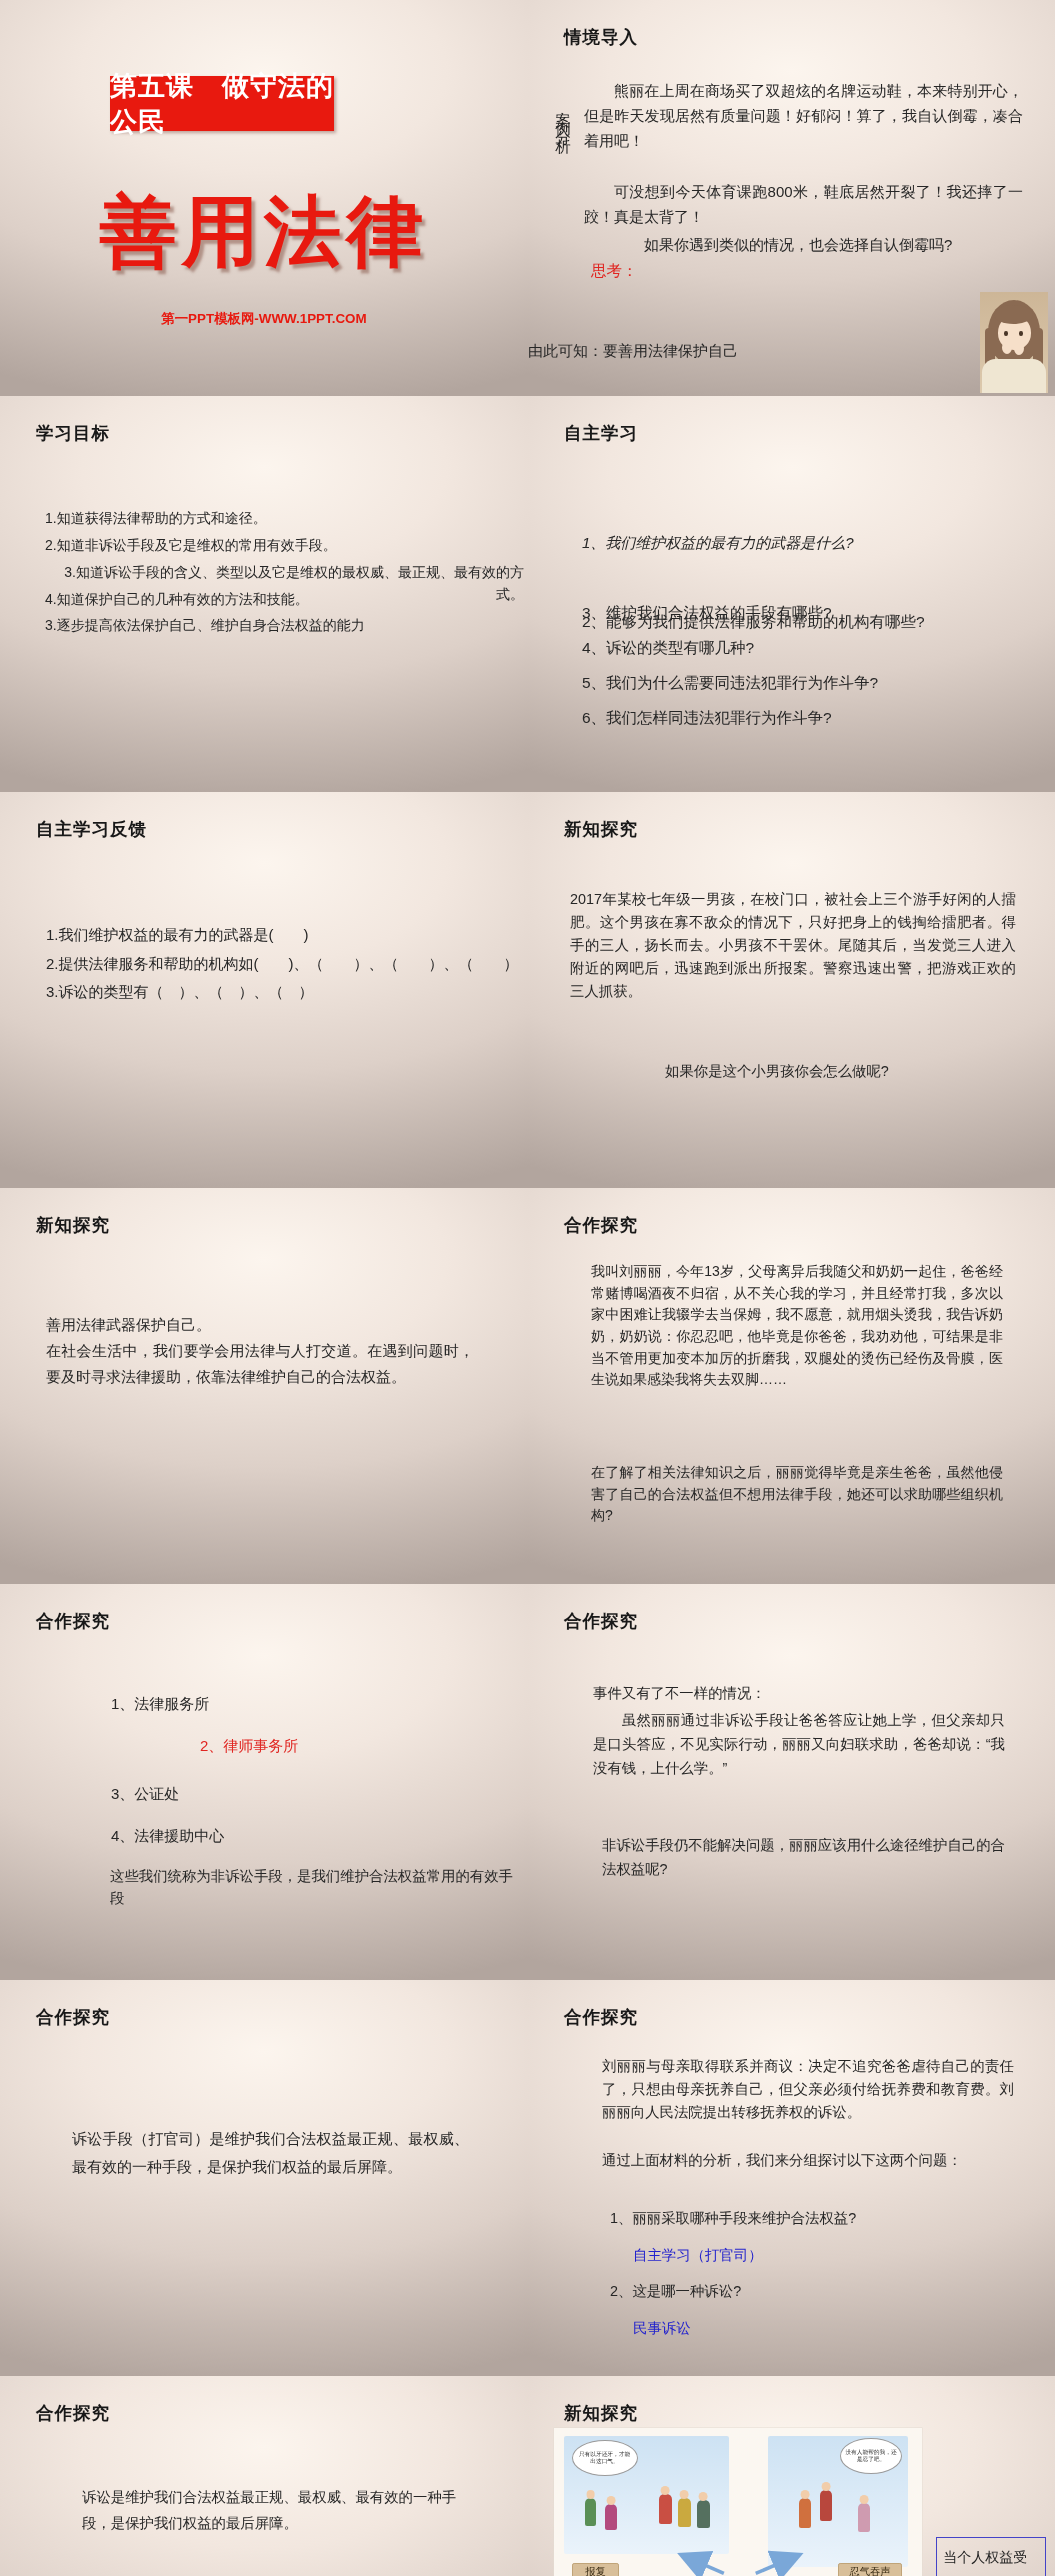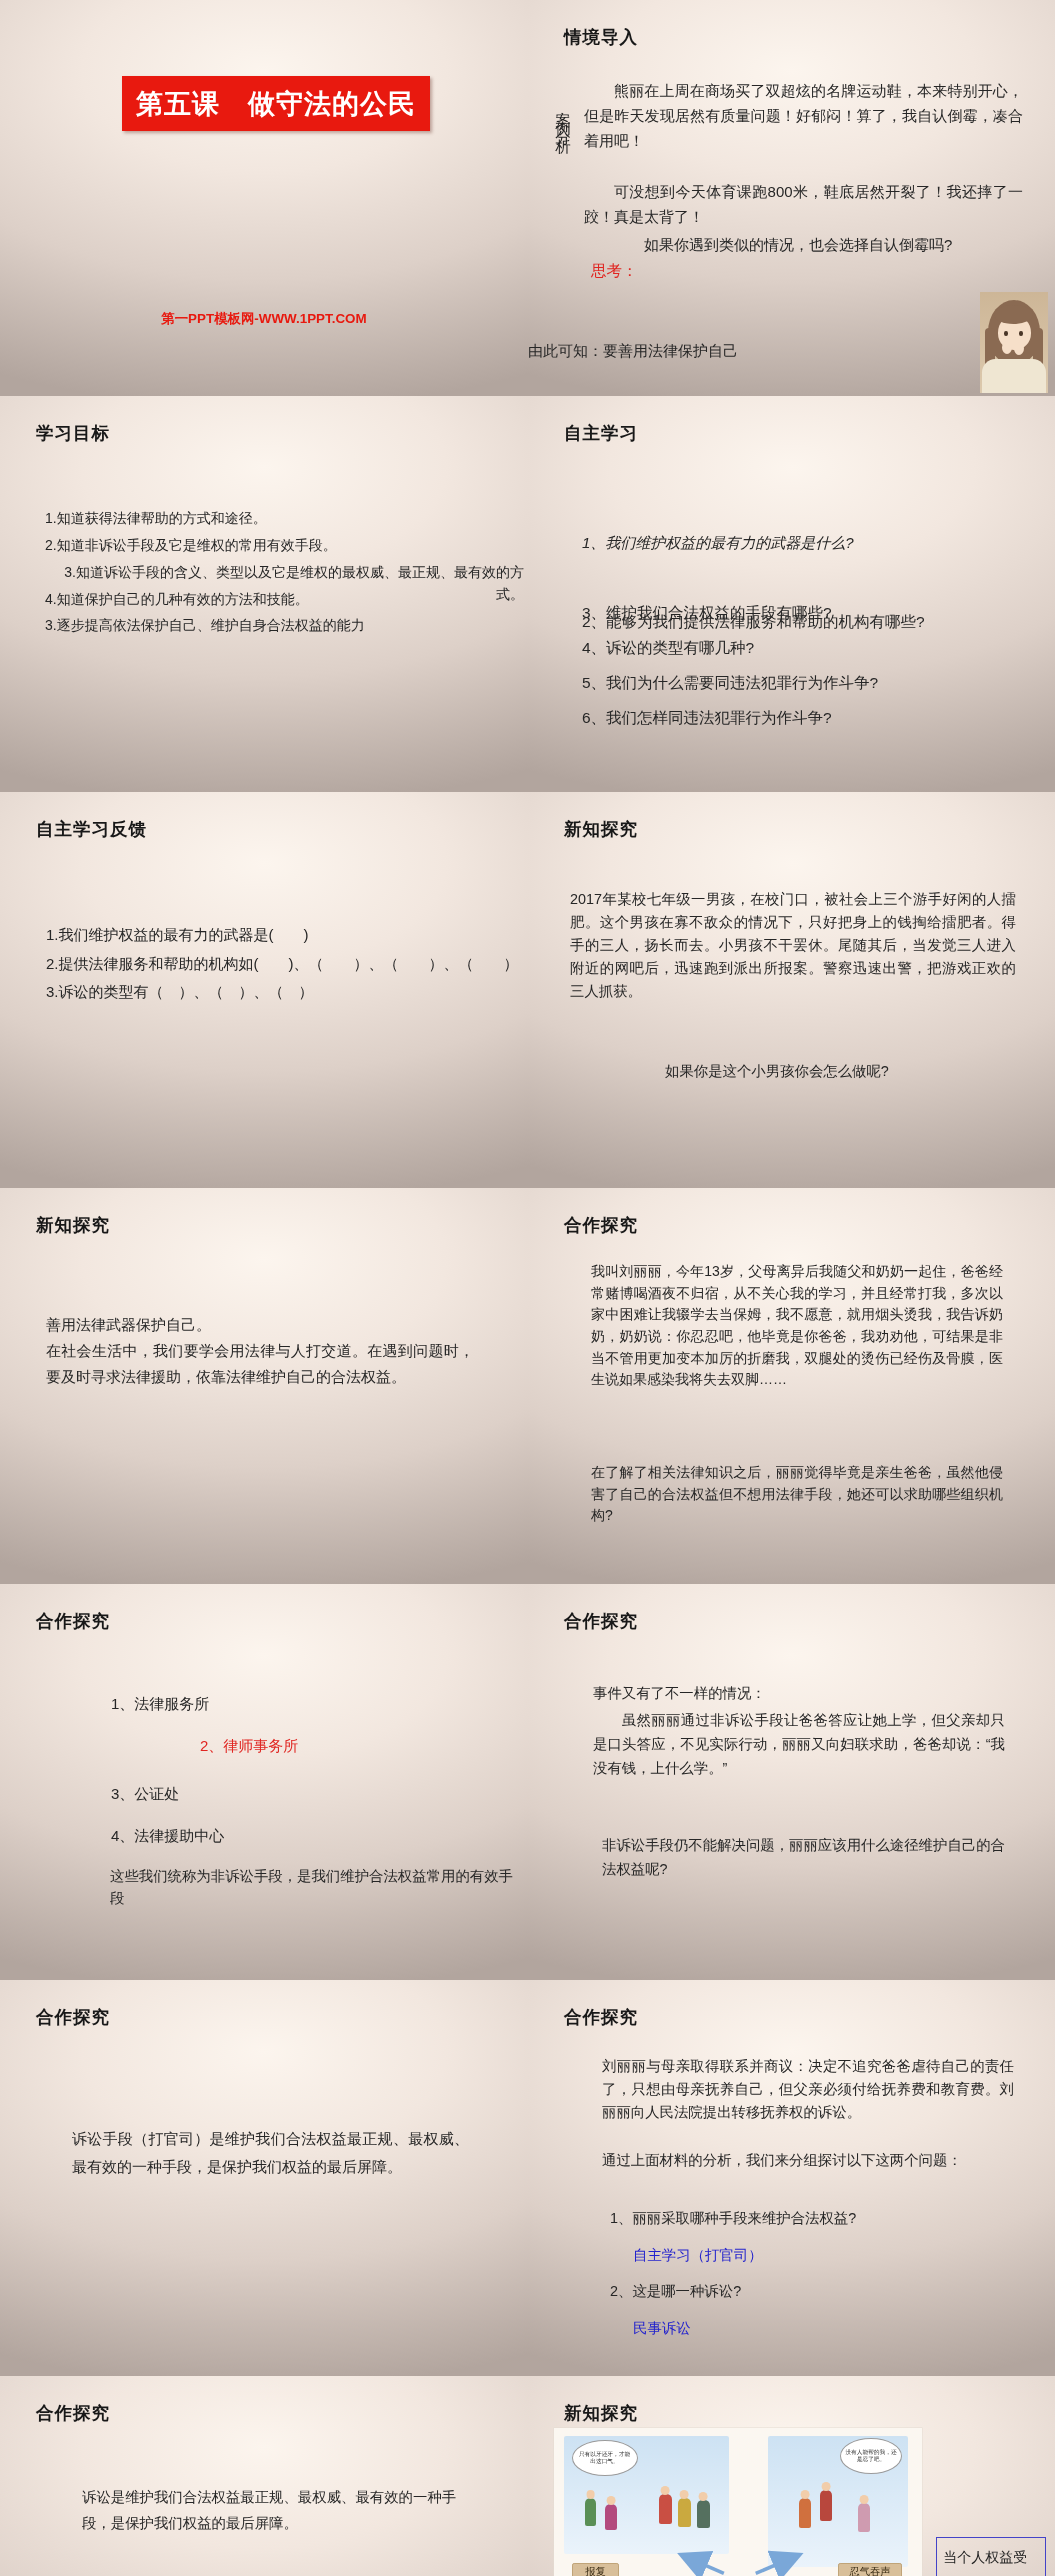--- a/index.html
+++ b/index.html
@@ -10,21 +10,21 @@
   body{width:1055px;font-family:"Liberation Sans","DejaVu Sans",sans-serif;background:#b5a8a1;}
   .grid{display:grid;grid-template-columns:528px 528px;width:1055px;}
   .slide{
     position:relative;width:528px;height:396px;overflow:hidden;
     background:radial-gradient(115% 85% at 50% 18%, #fcf5ee 0%, #f2e7df 30%, #ddd0c8 62%, #b2a59e 100%);
   }
   .hdr{position:absolute;left:36px;top:25px;font-size:17.5px;font-weight:700;color:#181818;letter-spacing:1px;}
   .txt{position:absolute;color:var(--ink);font-size:14.4px;line-height:1.55;}
   .red{color:var(--ans);}
   .blue{color:var(--blue);}
-  .banner{position:absolute;left:122px;top:76px;width:308px;height:55px;background:var(--red);
+  .banner{position:absolute;left:110px;top:76px;width:224px;height:55px;background:var(--red);
     color:#fff;font-size:27px;font-weight:700;display:flex;align-items:center;justify-content:center;
     letter-spacing:1px;box-shadow:1.5px 2.1px 3.1px rgba(90,30,20,.35);font-family:Liberation Mono, monospace;}
   .bigtitle{position:absolute;left:0;top:181px;width:100%;text-align:center;font-size:77px;font-weight:700;
     color:var(--red);letter-spacing:5.2px;text-shadow:3.6px 3.6px 2.6px rgba(130,80,65,.5);}
   .ppfooter{position:absolute;left:0;top:310px;width:100%;text-align:center;color:var(--red);font-size:13.4px;font-weight:700;}
   .vlabel{position:absolute;left:24px;top:99px;writing-mode:vertical-lr;letter-spacing:9.3px;font-size:15.5px;color:#222;}
   .girl{position:absolute;left:452px;top:292px;width:68px;height:101px;overflow:hidden;
     background:linear-gradient(180deg,#cdb697,#dcc9ad);}
   .girl .hair{position:absolute;left:8.2px;top:8.2px;width:52px;height:64px;background:#8a6a52;border-radius:50% 50% 45% 45%;}
   .girl .side{position:absolute;top:36px;width:10.3px;height:57px;background:#8a6a52;border-radius:4.1px;}
@@ -44,20 +44,21 @@
   .notebox{position:absolute;left:408px;top:161px;width:110px;border:1px solid #4343c8;padding:7.2px 6.2px;
     font-size:14px;line-height:1.85;color:#222;}
 </style>
 </head>
 <body>
 
 <div class="grid">
 
   <section class="slide">
     <div class="banner">第五课　做守法的公民</div>
+    <div class="bigtitle">善用法律</div>
     <div class="ppfooter">第一PPT模板网-WWW.1PPT.COM</div>
   </section>
 
   <section class="slide">
     <div class="hdr">情境导入</div>
     <div class="vlabel">案例分析</div>
     <div class="txt" style="left:56px;top:78px;width:439px;font-size:15px;line-height:1.68;text-indent:2em;text-align:justify;">熊丽在上周在商场买了双超炫的名牌运动鞋，本来特别开心，但是昨天发现居然有质量问题！好郁闷！算了，我自认倒霉，凑合着用吧！</div>
     <div class="txt" style="left:56px;top:179px;width:439px;font-size:15px;line-height:1.68;text-indent:2em;text-align:justify;">可没想到今天体育课跑800米，鞋底居然开裂了！我还摔了一跤！真是太背了！</div>
     <div class="txt" style="left:116px;top:233px;font-size:15px;">如果你遇到类似的情况，也会选择自认倒霉吗?</div>
     <div class="txt red" style="left:63px;top:259px;font-size:15.5px;">思考：</div>

